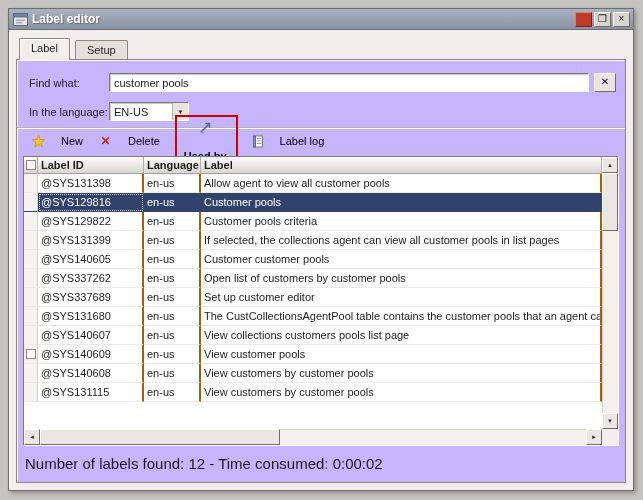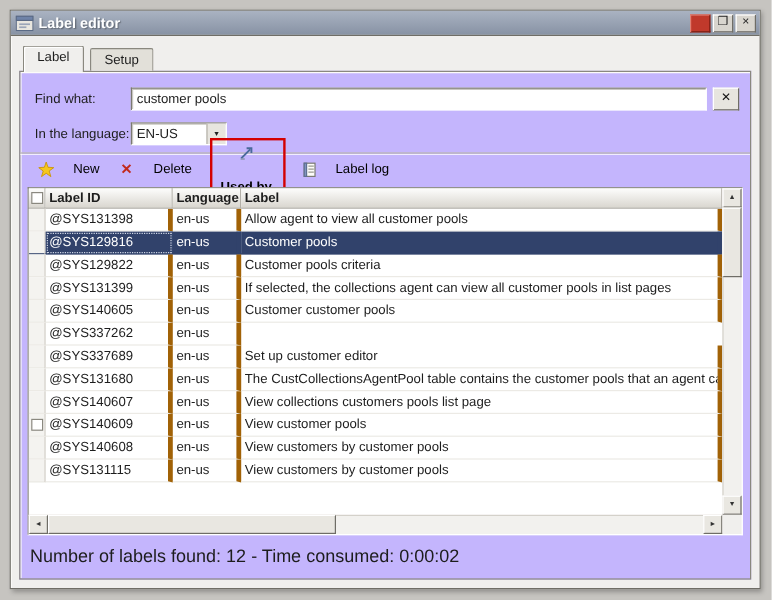--- a/index.html
+++ b/index.html
@@ -141,21 +141,21 @@
   .hcell.c-id { width:106px; flex:0 0 auto; }
   .hcell.c-lang { width:57px; flex:0 0 auto; }
   .hcell.c-label { flex:1; }
   .chk {
     width:10px; height:10px; background:#fff;
     border:1px solid #8a887f; display:inline-block;
   }
   .grid-body { position:absolute; left:0; right:16px; top:17px; bottom:16px; background:#fff; overflow:hidden; }
   .grid-row { display:flex; height:19px; }
   .cell {
-    border-right:4px solid #a16207;
+    border-right:2px solid #a16207;
     border-bottom:1px solid #eceae5;
     padding:2px 3px;
     white-space:nowrap; overflow:hidden;
     display:flex; align-items:center;
     font-size:11px;
   }
   .cell.marker { width:14px; flex:0 0 auto; justify-content:center; padding:0; background:#f4f3f0; border-right:1px solid #d4d1ca; }
   .cell.id { width:106px; flex:0 0 auto; }
   .cell.lang { width:57px; flex:0 0 auto; }
   .cell.label { flex:1; }
@@ -301,20 +301,21 @@
           <div class="grid-row">
             <div class="cell marker"></div>
             <div class="cell id">@SYS140605</div>
             <div class="cell lang">en-us</div>
             <div class="cell label">Customer customer pools</div>
           </div>
           <div class="grid-row">
             <div class="cell marker"></div>
             <div class="cell id">@SYS337262</div>
             <div class="cell lang">en-us</div>
+            <div class="cell label">Open list of customers by customer pools</div>
           </div>
           <div class="grid-row">
             <div class="cell marker"></div>
             <div class="cell id">@SYS337689</div>
             <div class="cell lang">en-us</div>
             <div class="cell label">Set up customer editor</div>
           </div>
           <div class="grid-row">
             <div class="cell marker"></div>
             <div class="cell id">@SYS131680</div>

